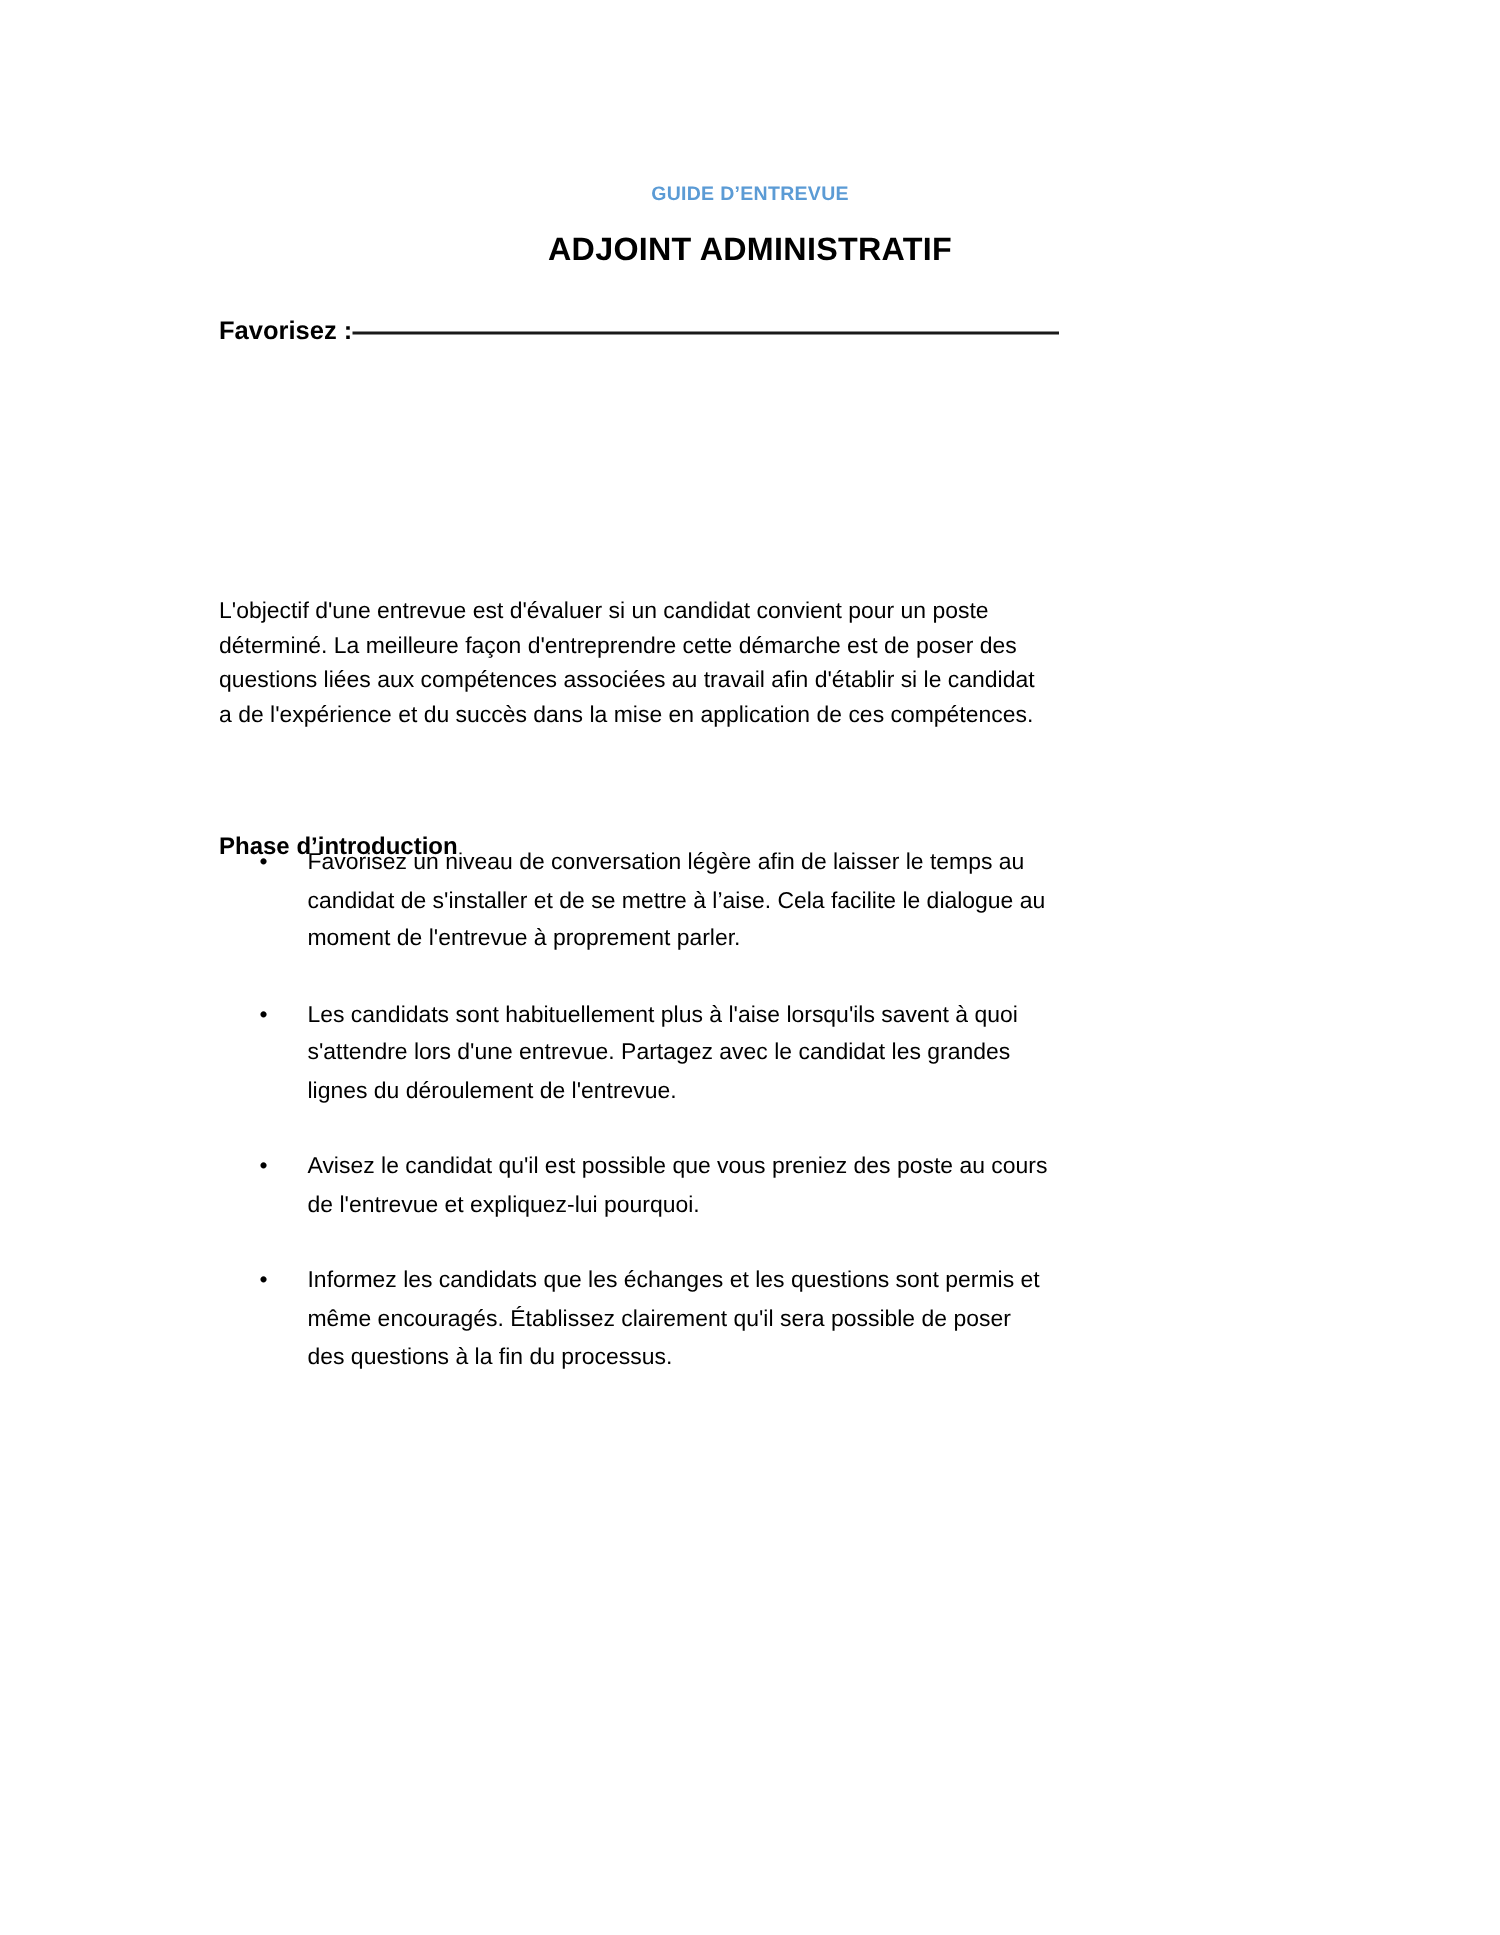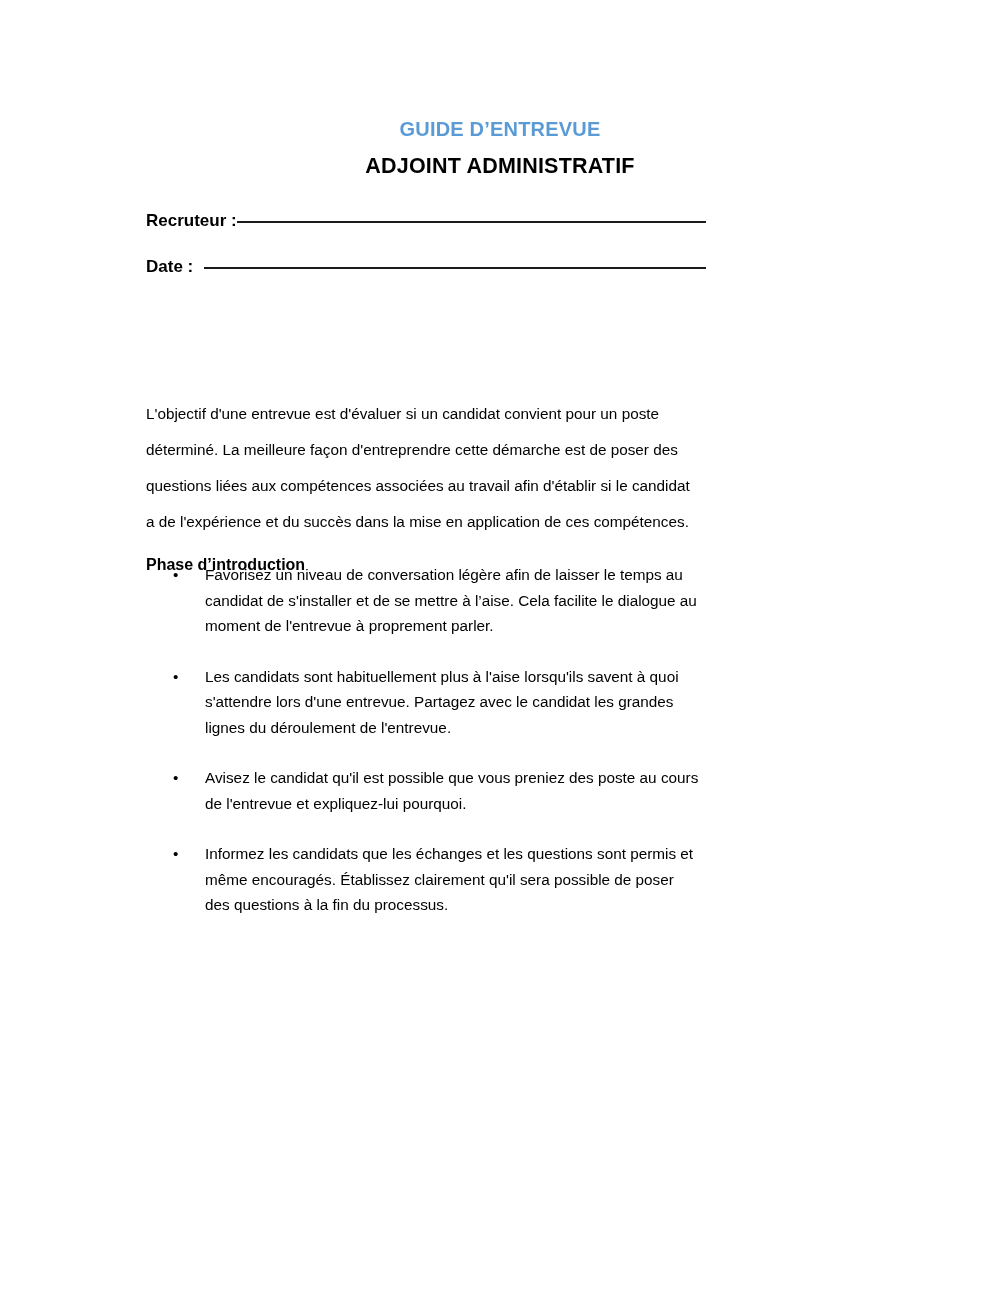--- a/index.html
+++ b/index.html
@@ -27,21 +27,21 @@
 
   
   .title-block {
     position: absolute;
     left: 0;
     top: 116px;
     width: 1000px;
     text-align: center;
   }
   .doc-title {
-    font-size: 20px;
+    font-size: 13px;
     font-weight: bold;
     letter-spacing: 0.2px;
     line-height: 26px;
     margin: 0;
   }
   .doc-subtitle {
     font-size: 21.5px;
     font-weight: bold;
     color: #000000;
     letter-spacing: 0.2px;
@@ -78,21 +78,21 @@
     margin-left: 11px;
   }
 
   
   .intro {
     position: absolute;
     left: 146px;
     top: 381px;
     width: 553px;
     font-size: 15.3px;
-    line-height: 36px;
+    line-height: 23px;
     text-align: left;
   }
 
   
   .section-heading {
     position: absolute;
     left: 146px;
     top: 538px;
     font-size: 16px;
     font-weight: bold;
@@ -145,28 +145,24 @@
 <div class="page">
 
   <div class="title-block">
     <h1 class="doc-title" style="color: rgb(91, 155, 213);">GUIDE D’ENTREVUE</h1>
     <h2 class="doc-subtitle">ADJOINT ADMINISTRATIF</h2>
   </div>
 
   <div class="form-block">
 
     <div class="form-row">
-      <span class="form-label">Recruteur :</span>
+      <span class="form-label">Favorisez :</span>
       <span class="form-rule"></span>
     </div>
 
-    <div class="form-row has-gap">
-      <span class="form-label">Date :</span>
-      <span class="form-rule"></span>
-    </div>
 
 
   </div>
 
   <p class="intro">L'objectif d'une entrevue est d'évaluer si un candidat convient pour un poste déterminé. La meilleure façon d'entreprendre cette démarche est de poser des questions liées aux compétences associées au travail afin d'établir si le candidat a de l'expérience et du succès dans la mise en application de ces compétences.</p>
 
   <h3 class="section-heading">Phase d’introduction</h3>
 
   <ul class="bullets">
     <li class="bullet">

